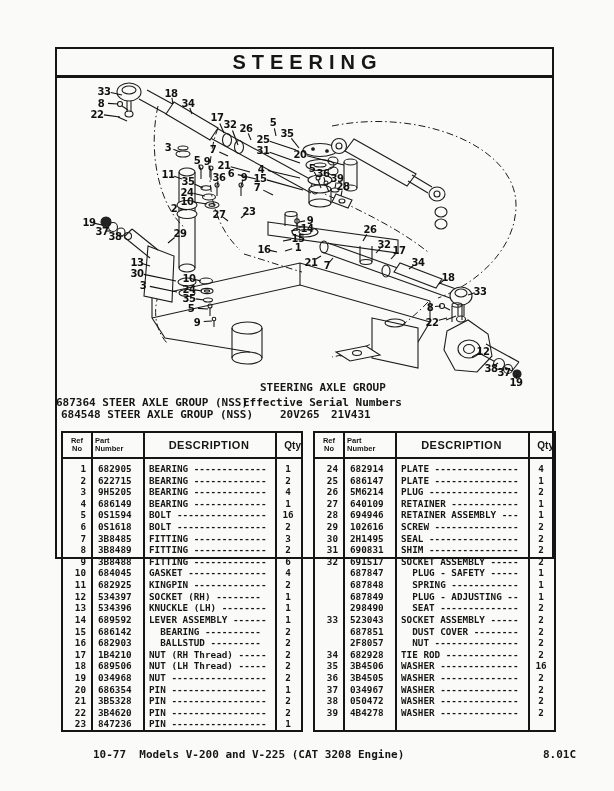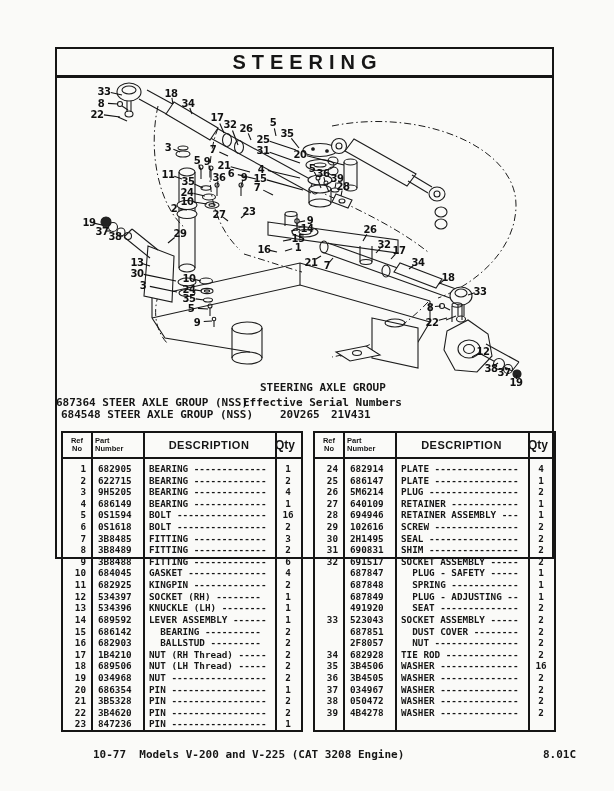--- a/index.html
+++ b/index.html
@@ -24,21 +24,21 @@
   
   .cap{position:absolute;font-size:11px;font-weight:700;white-space:pre;}
   
   .ptable{position:absolute;border:2px solid #151515;box-sizing:border-box;}
   .phead{position:absolute;left:0;right:0;top:0;height:26px;border-bottom:2.5px solid #151515;
          box-sizing:border-box;display:flex;align-items:center;
          font-family:"Liberation Sans",sans-serif;font-weight:bold;}
   .h-ref{width:28px;font-size:7.5px;line-height:8px;text-align:center;white-space:pre-line;}
   .h-part{width:52px;font-size:7.5px;line-height:8px;padding-left:4px;white-space:pre-line;box-sizing:border-box;}
   .h-desc{flex:1;font-size:11px;text-align:center;letter-spacing:0.5px;}
-  .h-qty{width:26px;font-size:12px;text-align:left;}
+  .h-qty{width:26px;font-size:10px;text-align:right;}
   .vline{position:absolute;top:0;bottom:0;width:1.5px;background:#151515;}
   .pbody{position:absolute;left:0;right:0;top:26px;bottom:0;padding-top:4px;}
   .prow{display:flex;height:11.62px;font-size:9.3px;line-height:11.4px;font-weight:700;}
   .c-ref{width:28px;text-align:right;padding-right:5px;box-sizing:border-box;}
   .c-part{width:52px;padding-left:7px;box-sizing:border-box;}
   .c-desc{flex:1;padding-left:6px;white-space:pre;overflow:hidden;box-sizing:border-box;}
   .c-qty{width:26px;text-align:center;}
   
   .foot{position:absolute;font-size:11px;font-weight:700;white-space:pre;margin-left:36px;}
 </style>
@@ -597,21 +597,21 @@
           <span class="c-qty">1</span>
         </div>
         <div class="prow">
           <span class="c-ref"></span>
           <span class="c-part">687849</span>
           <span class="c-desc">  PLUG - ADJUSTING --</span>
           <span class="c-qty">1</span>
         </div>
         <div class="prow">
           <span class="c-ref"></span>
-          <span class="c-part">491920</span>
+          <span class="c-part">298490</span>
           <span class="c-desc">  SEAT --------------</span>
           <span class="c-qty">2</span>
         </div>
         <div class="prow">
           <span class="c-ref">33</span>
           <span class="c-part">523043</span>
           <span class="c-desc">SOCKET ASSEMBLY -----</span>
           <span class="c-qty">2</span>
         </div>
         <div class="prow">

